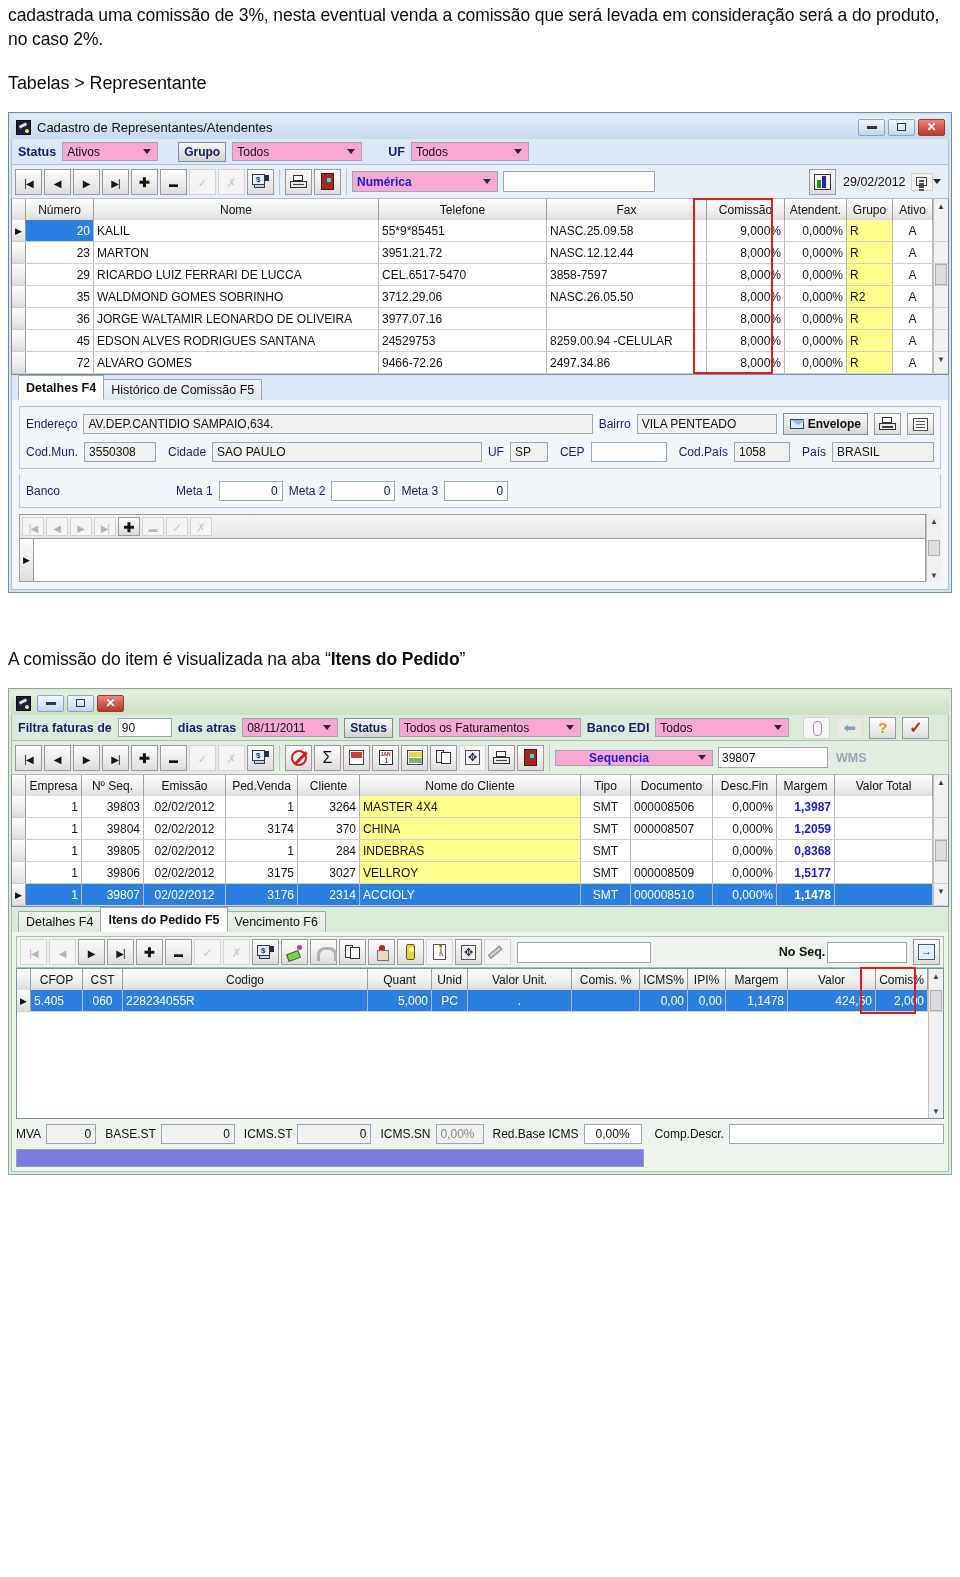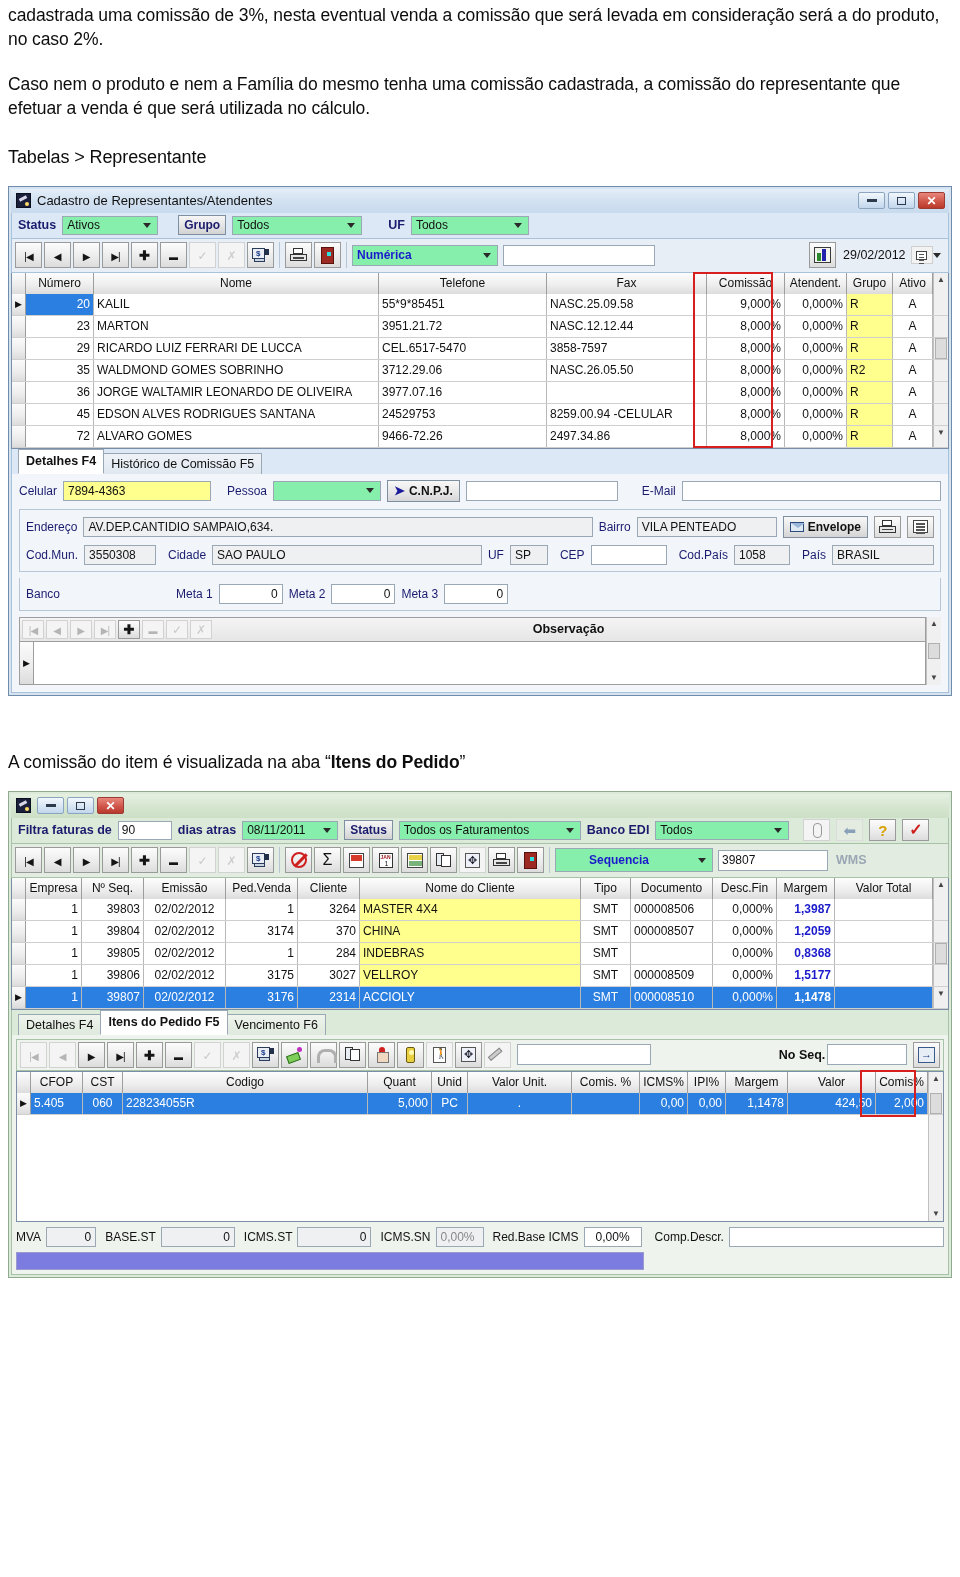--- a/index.html
+++ b/index.html
@@ -108,21 +108,21 @@
     background: #dce8f5;
     border: 1px solid #a8c2dc;
     border-top: none;
   }
   .win.green .filterbar { background:#dceada; border-color:#a8c2a8; }
   .lbl { font-size: 12.5px; color: #1b1b6e; font-weight: bold; white-space: nowrap; }
   .lbl.grey { color:#333; font-weight:normal; }
 
   .combo {
     height: 19px;
-    background: #86efac;
+    background: #f9a8d4;
     border: 1px solid #9aa7b4;
     display: flex; align-items: center;
     padding: 0 2px 0 4px;
     font-size: 12px; color: #111;
     white-space: nowrap;
   }
   .combo .cval { flex: 1 1 auto; overflow: hidden; }
   .caret {
     width: 0; height: 0; flex: 0 0 auto;
     border-left: 4px solid transparent;
@@ -359,21 +359,20 @@
   
   .purplebar { height:18px; background:#7b7be0; border:1px solid #9a9ad0; }
 
   .statusrow { display:flex; align-items:center; gap:5px; }
 </style>
 </head>
 <body>
 
 <div class="prose" style="padding-top:4px;">
   <p class="tight">cadastrada uma comissão de 3%, nesta eventual venda a comissão que será levada em consideração será a do produto, no caso 2%.</p>
-  <p>Caso nem o produto e nem a Família do mesmo tenha uma comissão cadastrada, a comissão do representante que efetuar a venda é que será utilizada no cálculo.</p>
   <div class="breadcrumb-line">Tabelas &gt; Representante</div>
 </div>
 
 <div class="win" style="margin:0 8px 0 8px;">
 
   <div class="titlebar">
     <span class="app-icon"></span>
     <span class="win-title">Cadastro de Representantes/Atendentes</span>
     <span class="win-btns">
       <span class="wb">
@@ -571,36 +570,20 @@
       </div>
     <div class="redbox" style="left:681px; top:-1px; width:80px; height:176px;"></div>
   </div>
 
   <div class="tabstrip">
     <span class="tab active">Detalhes  F4</span>
     <span class="tab">Histórico de Comissão  F5</span>
   </div>
 
   <div class="formarea">
-    <div class="frow">
-      <span class="flbl">Celular</span>
-      <span class="fin yellow" style="width:148px;">7894-4363</span>
-      <span class="flbl" style="margin-left:10px;">Pessoa</span>
-      <span class="combo" style="width:108px;height:20px;">
-        <span class="cval"></span>
-        <span class="caret"></span>
-      </span>
-      <span class="cnpjbtn">
-        <span class="ic-cnpj-arrow">➤</span>
-        <span>C.N.P.J.</span>
-      </span>
-      <span class="fin" style="width:152px;"></span>
-      <span class="flbl" style="margin-left:18px;">E-Mail</span>
-      <span class="fin" style="flex:1 1 auto;"></span>
-    </div>
 
     <div class="panelbox">
       <div class="frow">
         <span class="flbl">Endereço</span>
         <span class="fin grey" style="flex:1 1 auto;">AV.DEP.CANTIDIO SAMPAIO,634.</span>
         <span class="flbl">Bairro</span>
         <span class="fin grey" style="width:140px;">VILA PENTEADO</span>
         <span class="envbtn">
           <span class="ic-env"></span>
           <span>Envelope</span>
@@ -664,21 +647,20 @@
               </span>
             <span class="tb off">
                 <span class="g g-minus"></span>
               </span>
             <span class="tb off">
                 <span class="g g-check"></span>
               </span>
             <span class="tb off">
                 <span class="g g-x"></span>
               </span>
-            <span class="obs-title">Observação</span>
           </div>
           <div class="obsbody">
             <span class="rowmark" style="height:auto;">▶</span>
             <span class="pane"></span>
           </div>
         </div>
         <div class="vscroll" style="height:68px;">
           <span class="ar">▲</span>
             <span class="thumb" style="height:16px;"></span>
             <span class="ar">▼</span>
@@ -803,21 +785,21 @@
     <span class="tb">
         <span class="ic-print">
           <span class="pg"></span>
           <span class="bd"></span>
         </span>
       </span>
     <span class="tb">
         <span class="ic-door"></span>
       </span>
     <span class="vline"></span>
-    <span class="combo" style="width:158px;height:24px;padding-left:33px;">
+    <span class="combo" style="width:158px;height:16px;padding-left:33px;">
       <span class="cval" style="color:#1b1bcc;font-weight:bold;">Sequencia</span>
       <span class="caret"></span>
     </span>
     <span class="txtbox" style="width:110px;height:21px;margin-left:3px;">39807</span>
     <span class="lbl grey" style="color:#9aa7b4;font-weight:bold;margin-left:6px;">WMS</span>
   </div>
 
   <div class="grid">
     <div class="grow hdr">
       <span class="rowmark"></span>

